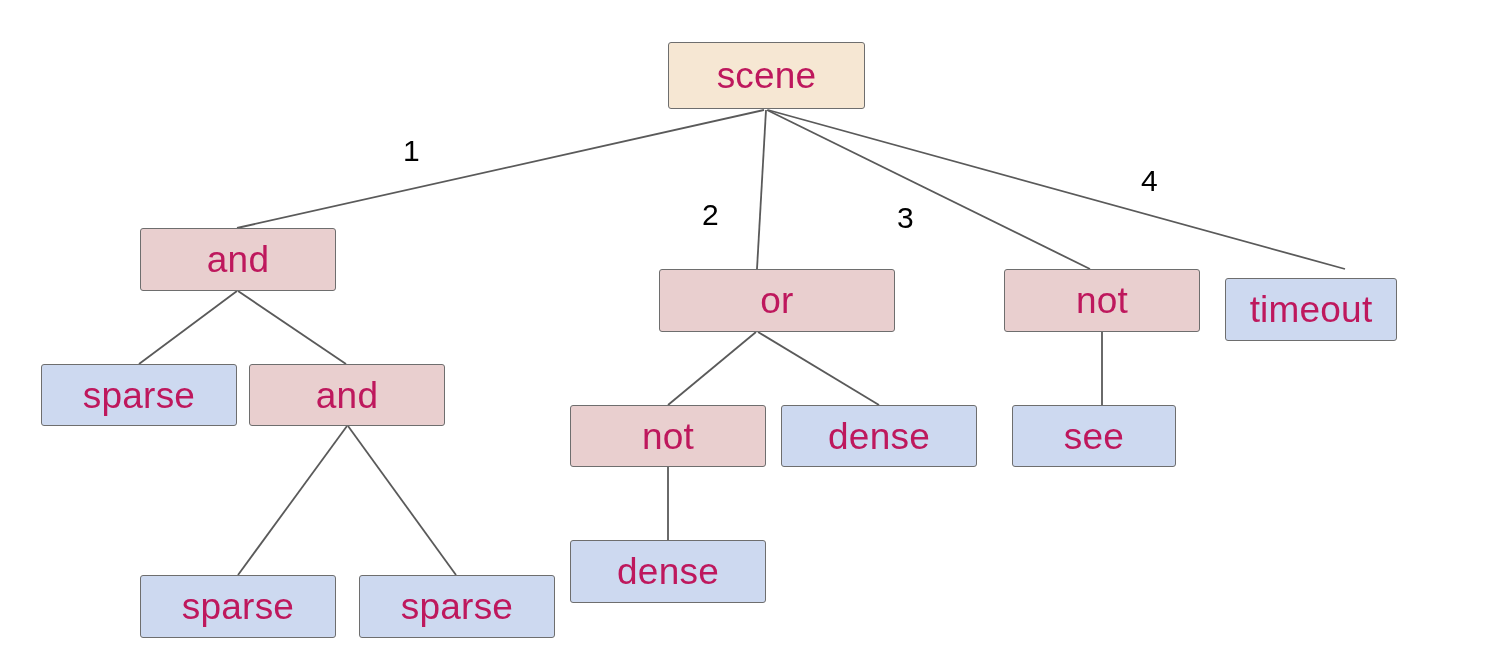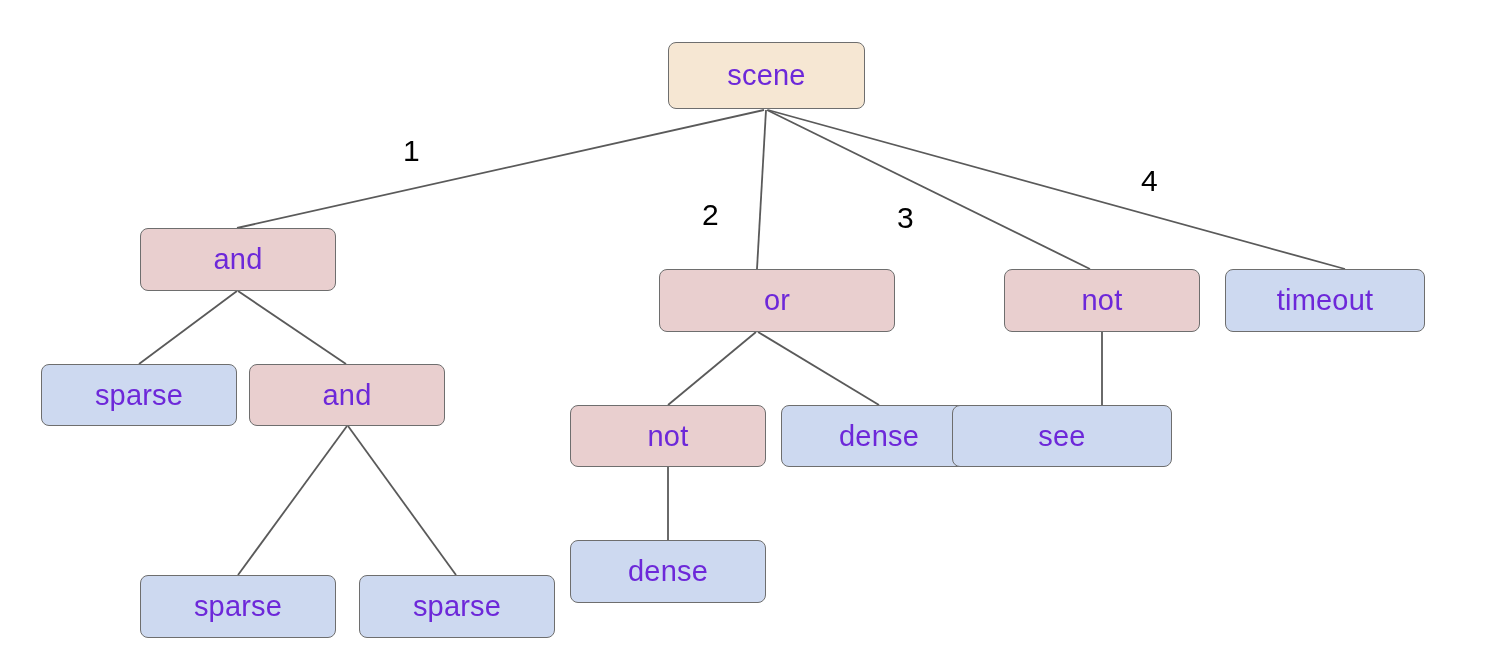--- a/index.html
+++ b/index.html
@@ -21,26 +21,26 @@
     position: absolute;
     left: 0;
     top: 0;
     width: 1495px;
     height: 662px;
   }
   .node {
     position: absolute;
     box-sizing: border-box;
     border: 1.6px solid #6e6e6e;
-    border-radius: 8px;
+    border-radius: 3px;
     display: flex;
     align-items: center;
     justify-content: center;
-    color: #6d28d9;
-    font-size: 29px;
+    color: #be185d;
+    font-size: 37px;
     line-height: 1;
     letter-spacing: 0.2px;
     white-space: nowrap;
     z-index: 2;
   }
   .node.root   { background: #f6e7d3; }
   .node.op     { background: #e9cfcf; }
   .node.term   { background: #cdd9f0; }
   .edge-label {
     position: absolute;
@@ -75,19 +75,19 @@
     <div class="node op" style="left: 140px; top: 228px; width: 196px; height: 63px;">and</div>
     <div class="node term" style="left: 41px; top: 364px; width: 196px; height: 62px;">sparse</div>
     <div class="node op" style="left: 249px; top: 364px; width: 196px; height: 62px;">and</div>
     <div class="node term" style="left: 140px; top: 575px; width: 196px; height: 63px;">sparse</div>
     <div class="node term" style="left: 359px; top: 575px; width: 196px; height: 63px;">sparse</div>
     <div class="node op" style="left: 659px; top: 269px; width: 236px; height: 63px;">or</div>
     <div class="node op" style="left: 570px; top: 405px; width: 196px; height: 62px;">not</div>
     <div class="node term" style="left: 781px; top: 405px; width: 196px; height: 62px;">dense</div>
     <div class="node term" style="left: 570px; top: 540px; width: 196px; height: 63px;">dense</div>
     <div class="node op" style="left: 1004px; top: 269px; width: 196px; height: 63px;">not</div>
-    <div class="node term" style="left: 952px; top: 405px; width: 220px; height: 62px;">see</div>
-    <div class="node term" style="left: 1225px; top: 269px; width: 200px; height: 63px;">timeout</div>
+    <div class="node term" style="left: 1012px; top: 405px; width: 164px; height: 62px;">see</div>
+    <div class="node term" style="left: 1225px; top: 278px; width: 172px; height: 63px;">timeout</div>
     <div class="edge-label" style="left: 403px; top: 136px;">1</div>
     <div class="edge-label" style="left: 702px; top: 200px;">2</div>
     <div class="edge-label" style="left: 897px; top: 203px;">3</div>
     <div class="edge-label" style="left: 1141px; top: 166px;">4</div>
   </div>
 
 </body></html>

